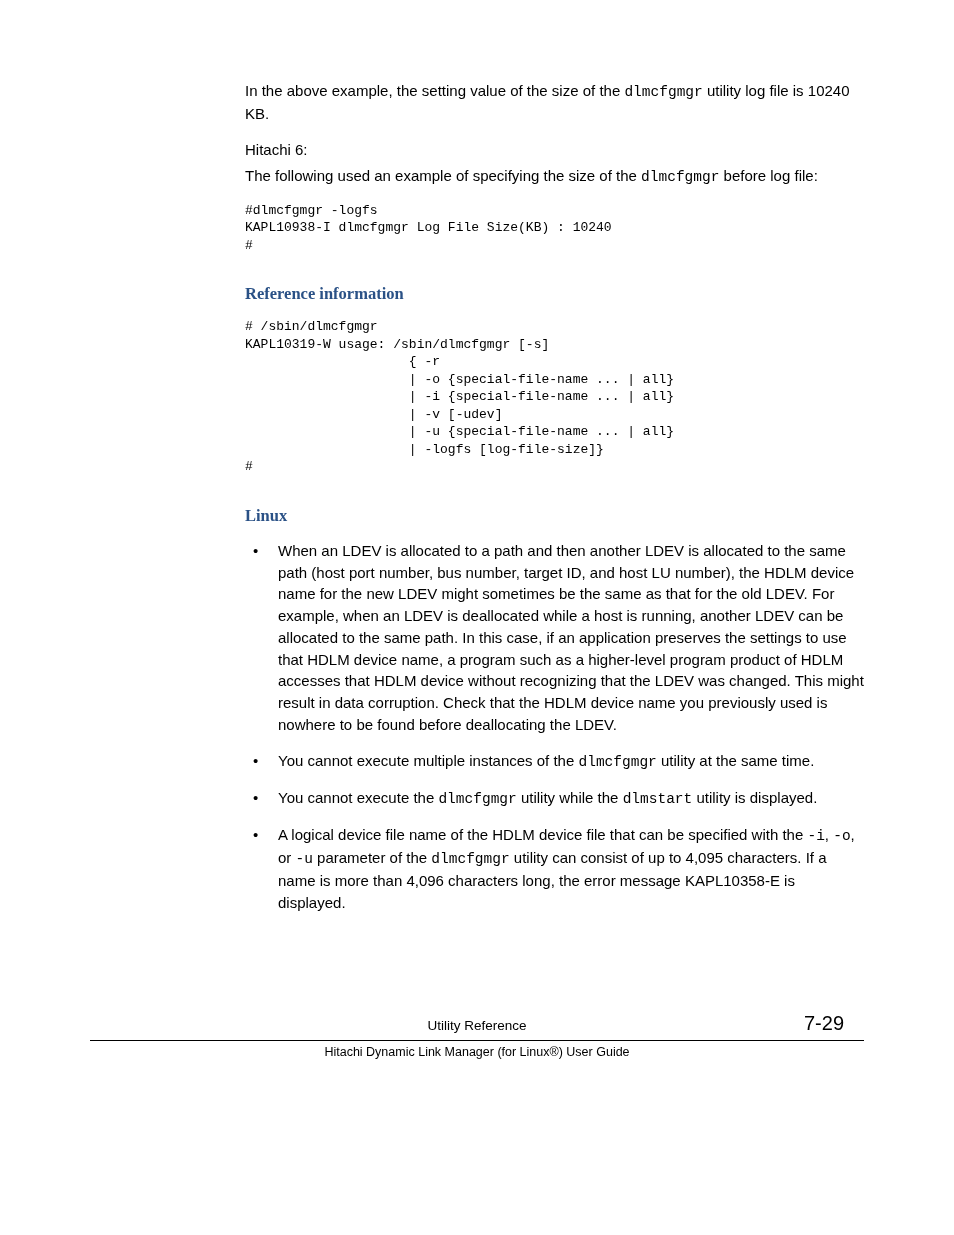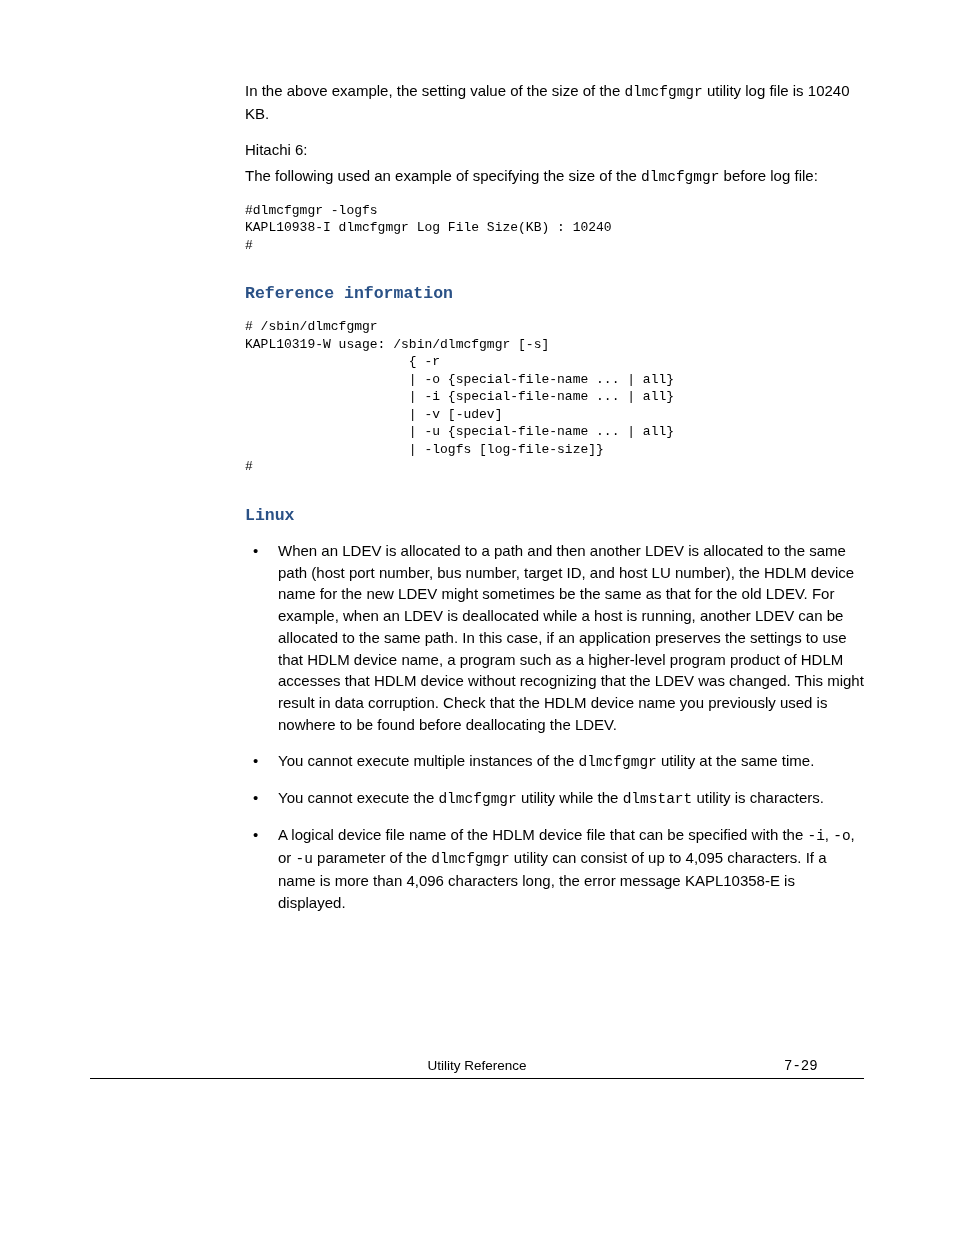--- a/index.html
+++ b/index.html
@@ -37,21 +37,21 @@
     font-size: 14.5px;
   }
   pre.mono {
     white-space: pre;
     margin: 8px 0 14px 0;
     font-family: "Courier New", Courier, monospace;
     font-size: 13px;
     line-height: 1.35;
   }
   h3.section {
-    font-family: Liberation Mono, monospace;
+    font-family: Liberation Serif, serif;
     font-weight: bold;
     color: #2a5186;
     font-size: 16.5px;
     margin: 28px 0 12px 0;
   }
   ul.notes {
     list-style: none;
     padding: 0;
     margin: 0;
   }
@@ -62,34 +62,34 @@
   }
   ul.notes > li::before {
     content: "•";
     position: absolute;
     left: 8px;
     top: 0;
     font-size: 15px;
   }
   .footer {
     position: absolute;
-    bottom: 40px;
+    bottom: 58px;
     left: 90px;
     right: 90px;
   }
   .footer-top {
     display: flex;
     justify-content: space-between;
     align-items: baseline;
     border-bottom: 1px solid #000;
     padding-bottom: 2px;
   }
   .footer-left { width: 80px; }
   .footer-center { text-align: center; flex: 1; font-size: 13.5px; }
-  .footer-right { width: 80px; text-align: left; font-size: 14px; font-family: Liberation Mono, monospace; }
+  .footer-right { width: 80px; text-align: center; font-size: 20px; }
   .footer-sub {
     text-align: center;
     font-size: 12.5px;
     padding-top: 2px;
   }
   .plain-left {
     margin-left: 0;
   }
 </style>
 </head>
@@ -129,30 +129,31 @@
     <h3 class="section">Linux</h3>
 
     <ul class="notes">
       <li>
         <span>When an LDEV is allocated to a path and then another LDEV is allocated to the same path (host port number, bus number, target ID, and host LU number), the HDLM device name for the new LDEV might sometimes be the same as that for the old LDEV. For example, when an LDEV is deallocated while a host is running, another LDEV can be allocated to the same path. In this case, if an application preserves the settings to use that HDLM device name, a program such as a higher-level program product of HDLM accesses that HDLM device without recognizing that the LDEV was changed. This might result in data corruption. Check that the HDLM device name you previously used is nowhere to be found before deallocating the LDEV.</span>
       </li>
       <li>
         <span>You cannot execute multiple instances of the </span><code class="mono">dlmcfgmgr</code><span> utility at the same time.</span>
       </li>
       <li>
-        <span>You cannot execute the </span><code class="mono">dlmcfgmgr</code><span> utility while the </span><code class="mono">dlmstart</code><span> utility is characters.</span>
+        <span>You cannot execute the </span><code class="mono">dlmcfgmgr</code><span> utility while the </span><code class="mono">dlmstart</code><span> utility is displayed.</span>
       </li>
       <li>
         <span>A logical device file name of the HDLM device file that can be specified with the </span><code class="mono">-i</code><span>, </span><code class="mono">-o</code><span>, or </span><code class="mono">-u</code><span> parameter of the </span><code class="mono">dlmcfgmgr</code><span> utility can consist of up to 4,095 characters. If a name is more than 4,096 characters long, the error message KAPL10358-E is displayed.</span>
       </li>
     </ul>
 
   </div>
 
   <div class="footer">
     <div class="footer-top">
       <div class="footer-left"></div>
       <div class="footer-center">Utility Reference</div>
       <div class="footer-right">7-29</div>
     </div>
+    <div class="footer-sub">Hitachi Dynamic Link Manager (for Linux®) User Guide</div>
   </div>
 
 </div>
 
 </body></html>

